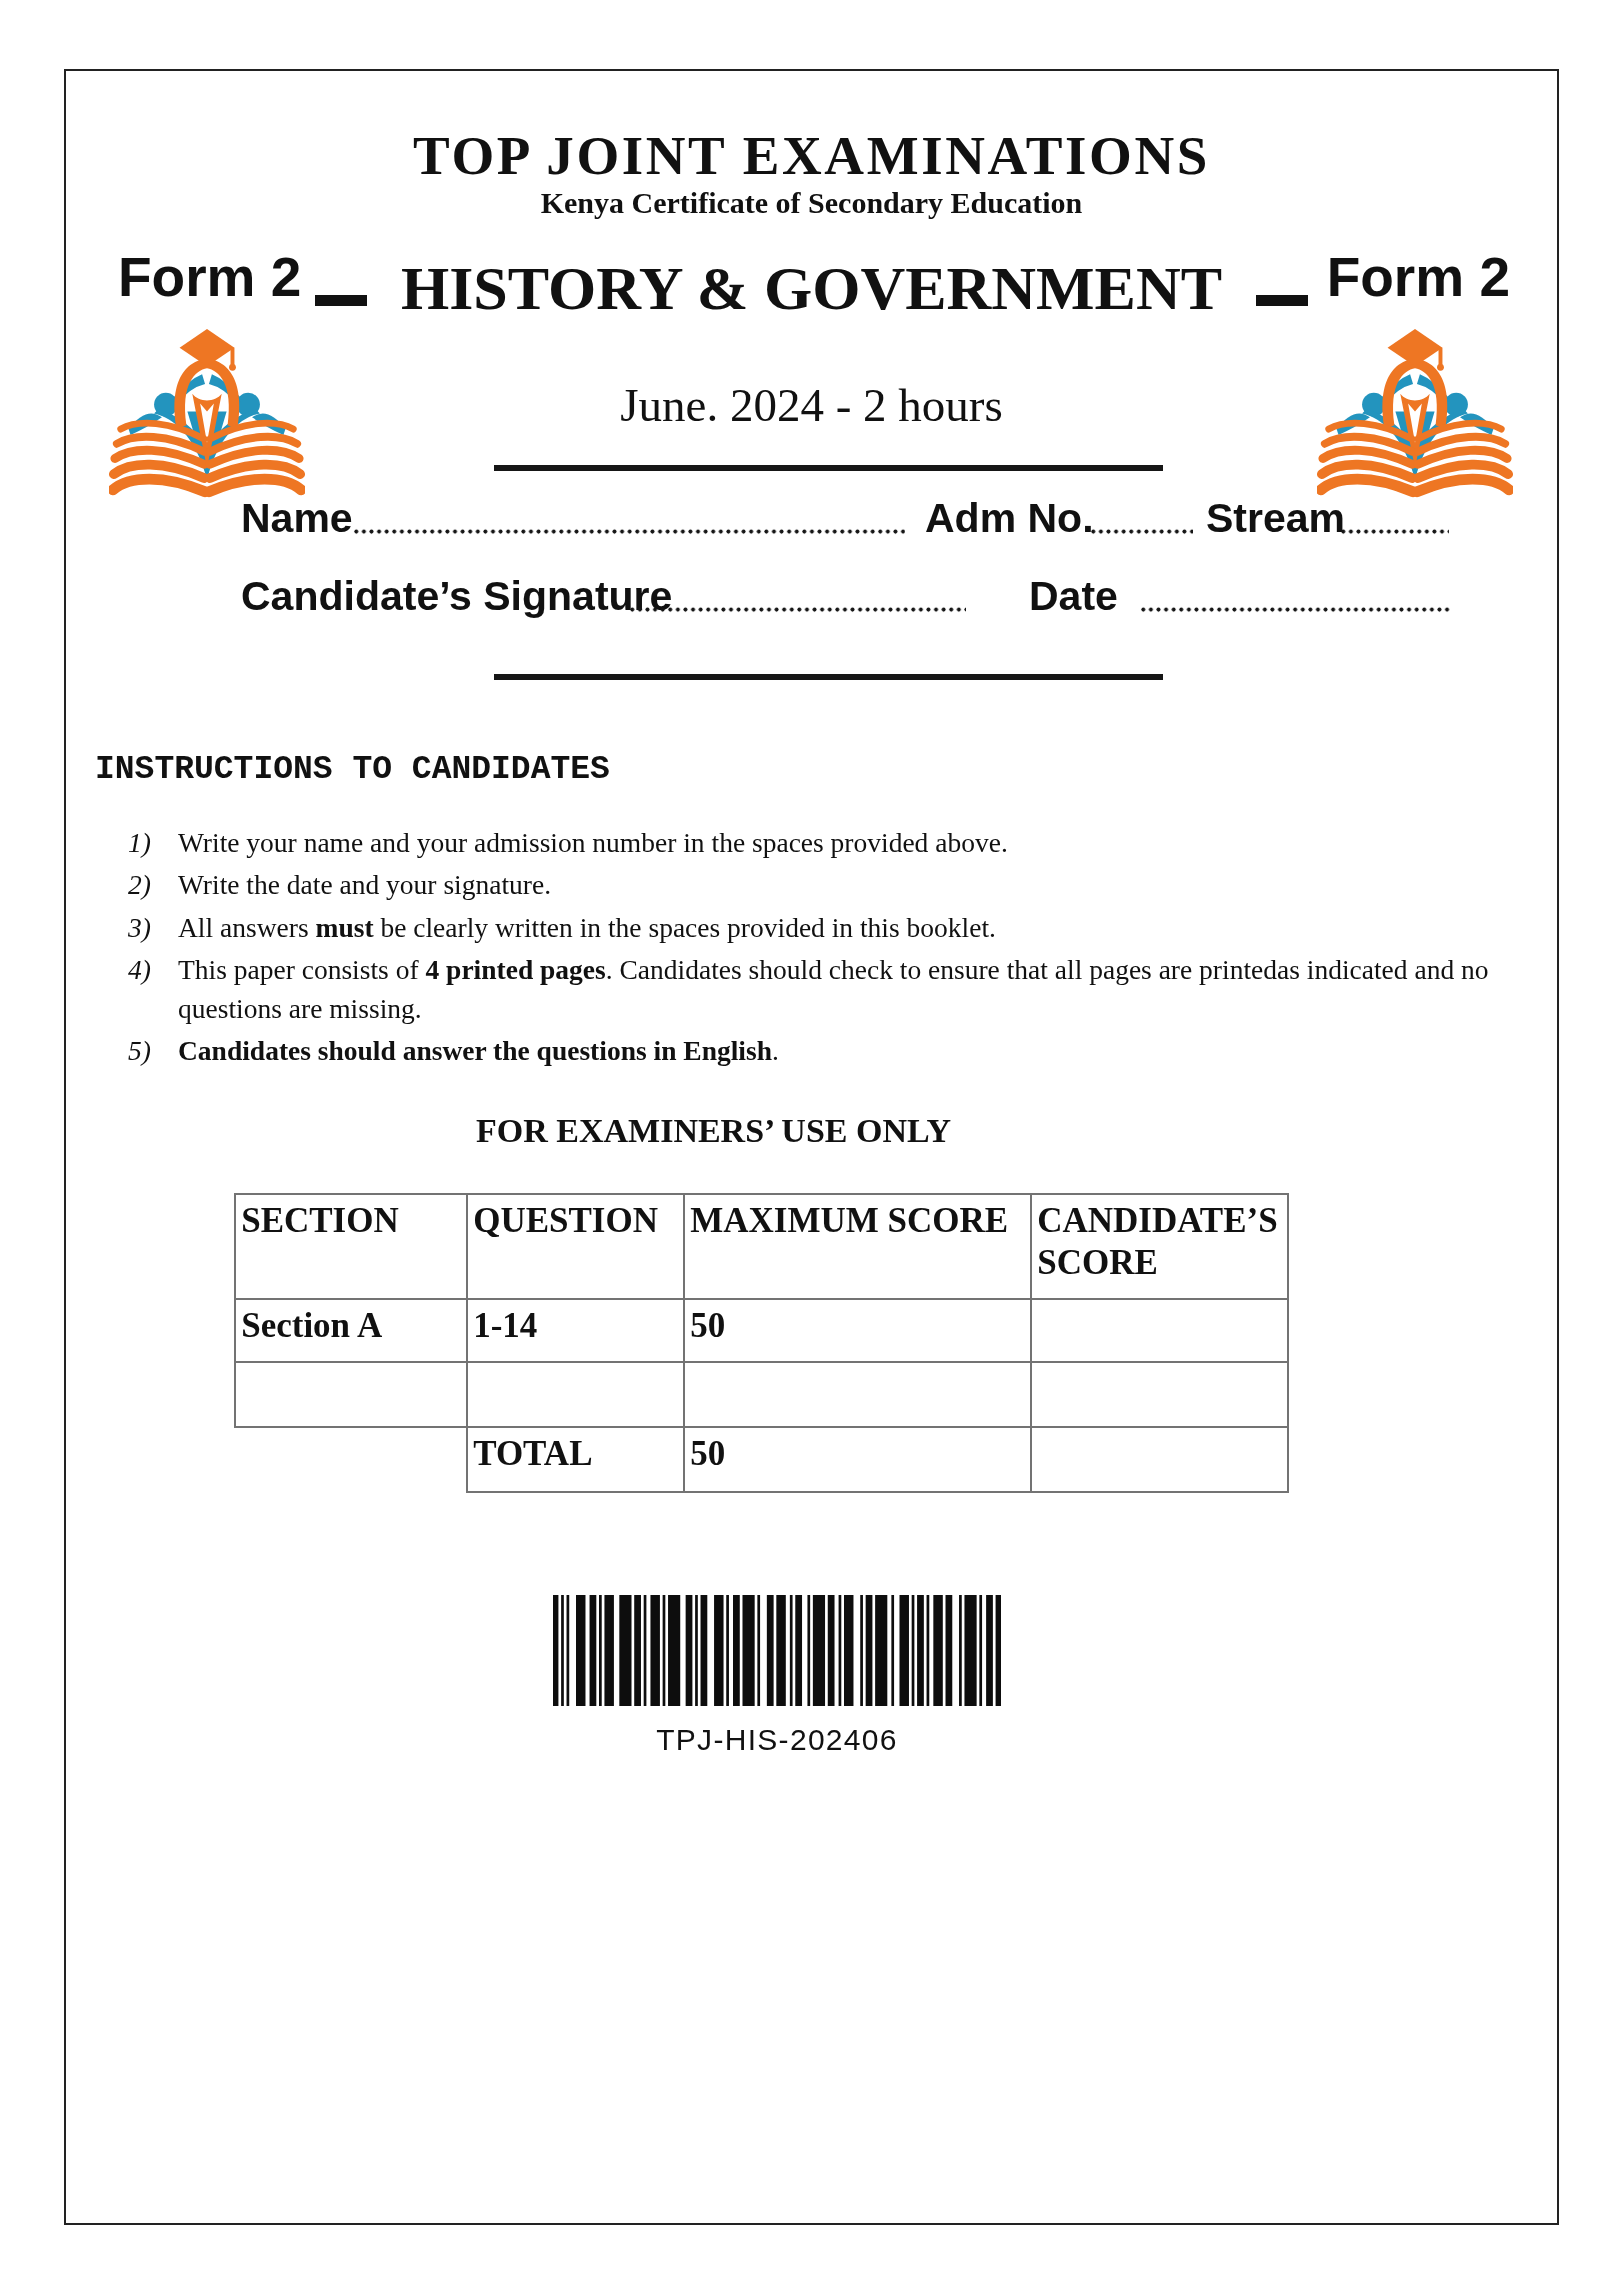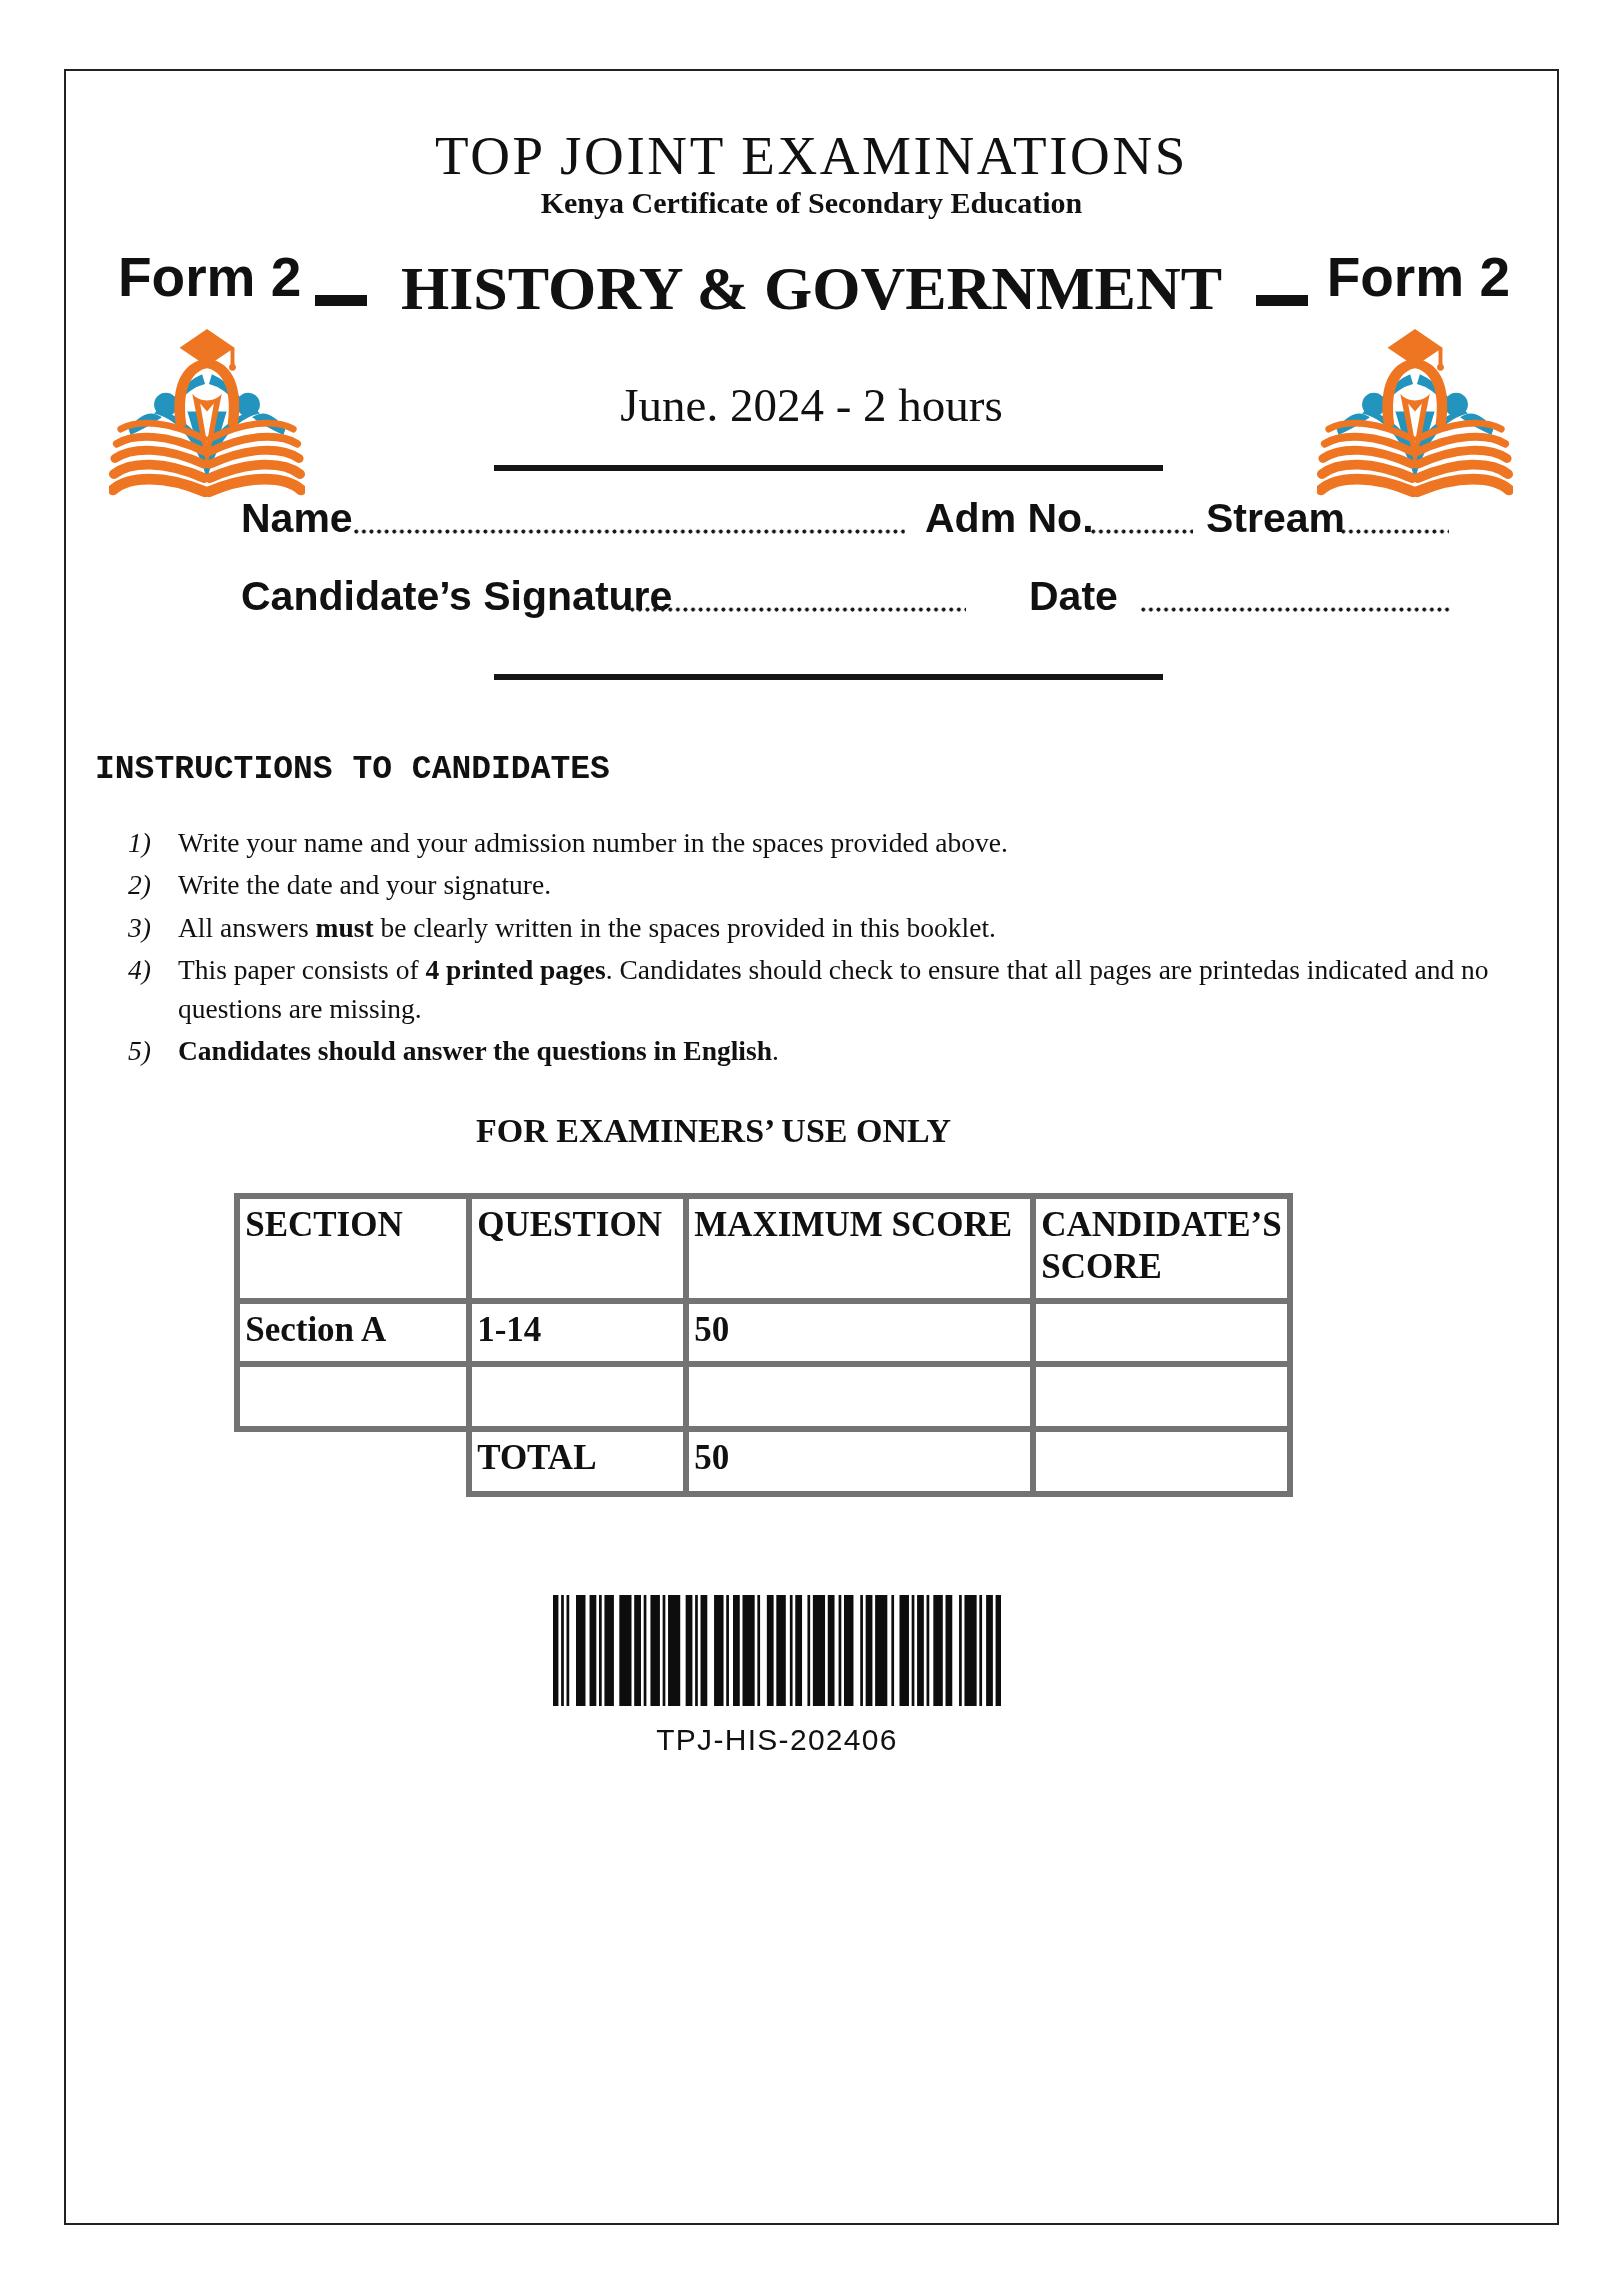--- a/index.html
+++ b/index.html
@@ -2,21 +2,21 @@
 <html style="font-size:10.5px"><head>
 <meta charset="utf-8">
 <style>
   html,body{margin:0;padding:0;background:#ffffff;}
   body{width:1623px;height:2295px;position:relative;font-family:"Liberation Serif",serif;color:#111;-webkit-font-smoothing:antialiased;}
   .sheet{position:absolute;inset:0;background:#fff;overflow:hidden;}
   .page-border{position:absolute;left:64px;top:69px;width:1495px;height:2156px;border:2px solid #222;box-sizing:border-box;}
 
   
   .title{position:absolute;left:0;top:128px;width:100%;text-align:center;
-         font-weight:normal;font-size:55px;letter-spacing:2.6px;line-height:1;}
+         font-weight:bold;font-size:55px;letter-spacing:2.6px;line-height:1;}
   .subtitle{position:absolute;left:0;top:188px;width:100%;text-align:center;
             font-weight:bold;font-size:30px;line-height:1;}
   .form-label{position:absolute;top:250px;font-family:"Liberation Sans",sans-serif;
               font-weight:bold;font-size:55px;line-height:1;}
   .form-left{left:118px;}
   .form-right{right:113px;}
   .subject-row{position:absolute;left:0;top:257px;width:100%;display:flex;
                justify-content:center;align-items:center;gap:34px;}
   .subject-text{font-weight:bold;font-size:62px;line-height:1;white-space:nowrap;}
   .dash-bar{display:inline-block;width:52px;height:10.5px;background:#111;margin-top:25px;}
@@ -45,21 +45,21 @@
   .inst-list{position:absolute;left:128px;top:823px;width:1377px;
              font-size:27.5px;line-height:39px;list-style:none;margin:0;padding:0;}
   .inst-list li{margin:0 0 3.3px 0;padding-left:50px;text-indent:-50px;}
   .inst-list .num{display:inline-block;width:50px;text-indent:0;font-style:italic;}
   .inst-list b{font-weight:bold;}
 
   
   .exam-caption{position:absolute;left:476px;top:1114px;font-weight:bold;font-size:34px;line-height:1;white-space:nowrap;}
   .exam-table{position:absolute;left:234px;top:1193px;border-collapse:collapse;table-layout:fixed;
               font-size:35px;line-height:42px;}
-  .exam-table th,.exam-table td{border:6px solid #737373;vertical-align:top;text-align:left;
+  .exam-table th,.exam-table td{border:2px solid #737373;vertical-align:top;text-align:left;
               padding:5.2px 5.2px 0 5.2px;box-sizing:border-box;overflow:hidden;}
   .exam-table th{font-weight:bold;height:105px;}
   .exam-table .r1 td{height:63px;}
   .exam-table .r2 td{height:65px;}
   .exam-table .r3 td{height:65px;}
   .exam-table td{font-weight:bold;}
   .cell-center{text-align:center;}
   .cell-score{padding-left:77px;}
   .no-cell{border-left:none !important;border-bottom:none !important;}
 

